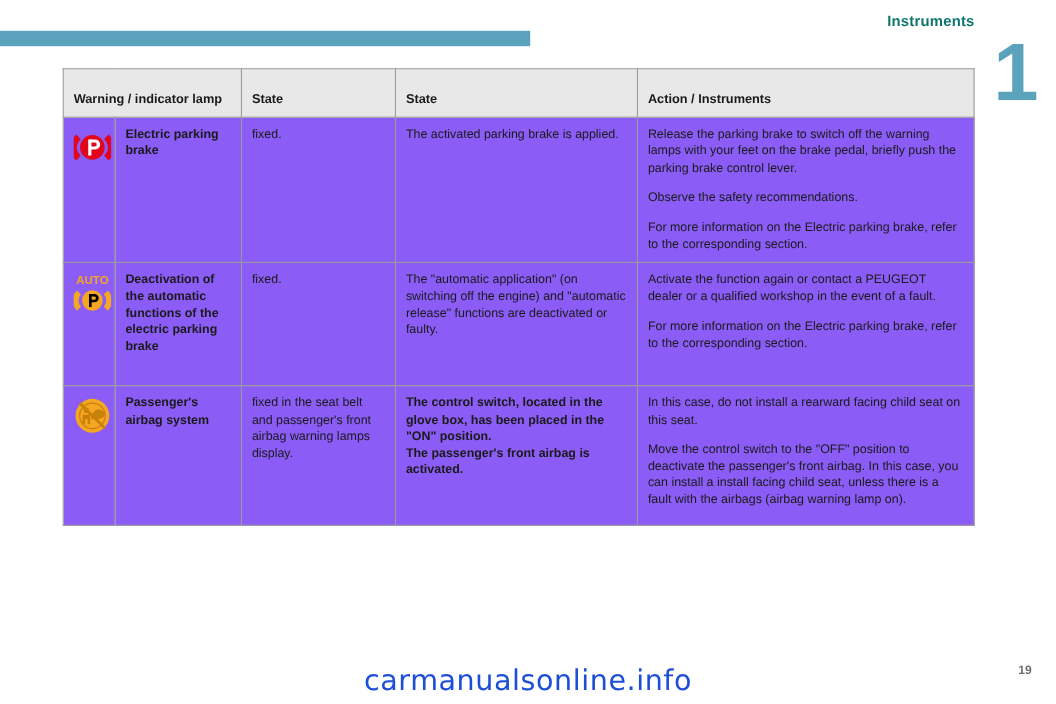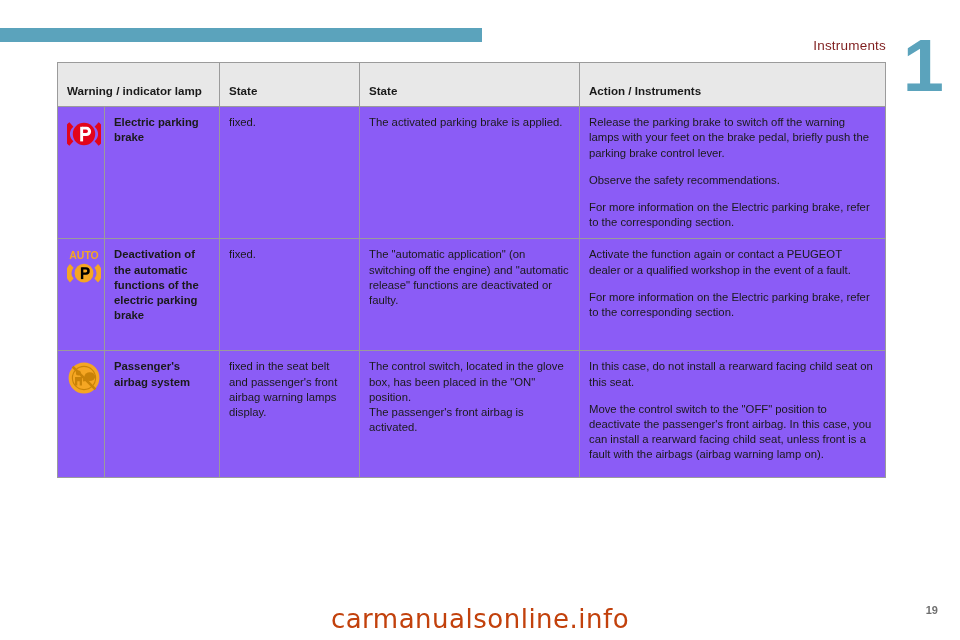--- a/index.html
+++ b/index.html
@@ -20,24 +20,24 @@
     position: absolute;
     left: 0;
     top: 28px;
     width: 482px;
     height: 14px;
     background: #5ba3bc;
   }
   .chapter-title {
     position: absolute;
     right: 74px;
-    top: 38px;
+    top: 12px;
     font-size: 13.5px;
-    font-weight: normal;
-    color: #7f1d1d;
+    font-weight: bold;
+    color: #0f766e;
     letter-spacing: .2px;
     white-space: nowrap;
   }
   .chapter-number {
     position: absolute;
     right: 16px;
     top: 30px;
     font-size: 74px;
     line-height: 72px;
     font-weight: bold;
@@ -111,21 +111,21 @@
   }
 
   
   .watermark {
     position: absolute;
     left: 0;
     right: 0;
     bottom: 6px;
     text-align: center;
     font-size: 26px;
-    color: #c2410c;
+    color: #1d4ed8;
     letter-spacing: .5px;
     font-family: "DejaVu Sans", sans-serif;
     user-select: none;
   }
   .page-number {
     position: absolute;
     right: 22px;
     bottom: 24px;
     font-size: 11px;
     font-weight: bold;
@@ -215,25 +215,25 @@
               <circle cx="11.4" cy="12.0" r="2.5"></circle>
               <path d="M8.0 16.0 h7.0 v8.6 h-2.3 v-4.4 h-2.4 v4.4 h-2.3 Z"></path>
               <ellipse cx="22.8" cy="15.6" rx="5.4" ry="4.3"></ellipse>
               <path d="M15.6 18.6 l3.2 -1.6 l1.0 2.1 l-3.2 1.6 Z"></path>
             </g>
             <path d="M5.6 5.6 L28.4 28.4" stroke="#c98208" stroke-width="2.6" fill="none"></path>
           </svg>
         </td>
         <td class="lamp-cell">Passenger's airbag system</td>
         <td>fixed in the seat belt and passenger's front airbag warning lamps display.</td>
-        <td style="white-space:pre-line;">The control switch, located in the glove box, has been placed in the "ON" position.
+        <td style="white-space:pre-line;font-weight:bold;">The control switch, located in the glove box, has been placed in the "ON" position.
 The passenger's front airbag is activated.</td>
         <td>
           <p class="cell-p">In this case, do not install a rearward facing child seat on this seat.</p>
-          <p class="cell-p">Move the control switch to the "OFF" position to deactivate the passenger's front airbag. In this case, you can install a rearward facing child seat, unless front is a fault with the airbags (airbag warning lamp on).</p>
+          <p class="cell-p">Move the control switch to the "OFF" position to deactivate the passenger's front airbag. In this case, you can install a install facing child seat, unless there is a fault with the airbags (airbag warning lamp on).</p>
         </td>
       </tr>
 
     </tbody>
   </table>
 </div>
 
 <div class="watermark">carmanualsonline.info</div>
 <div class="page-number">19</div>
 

